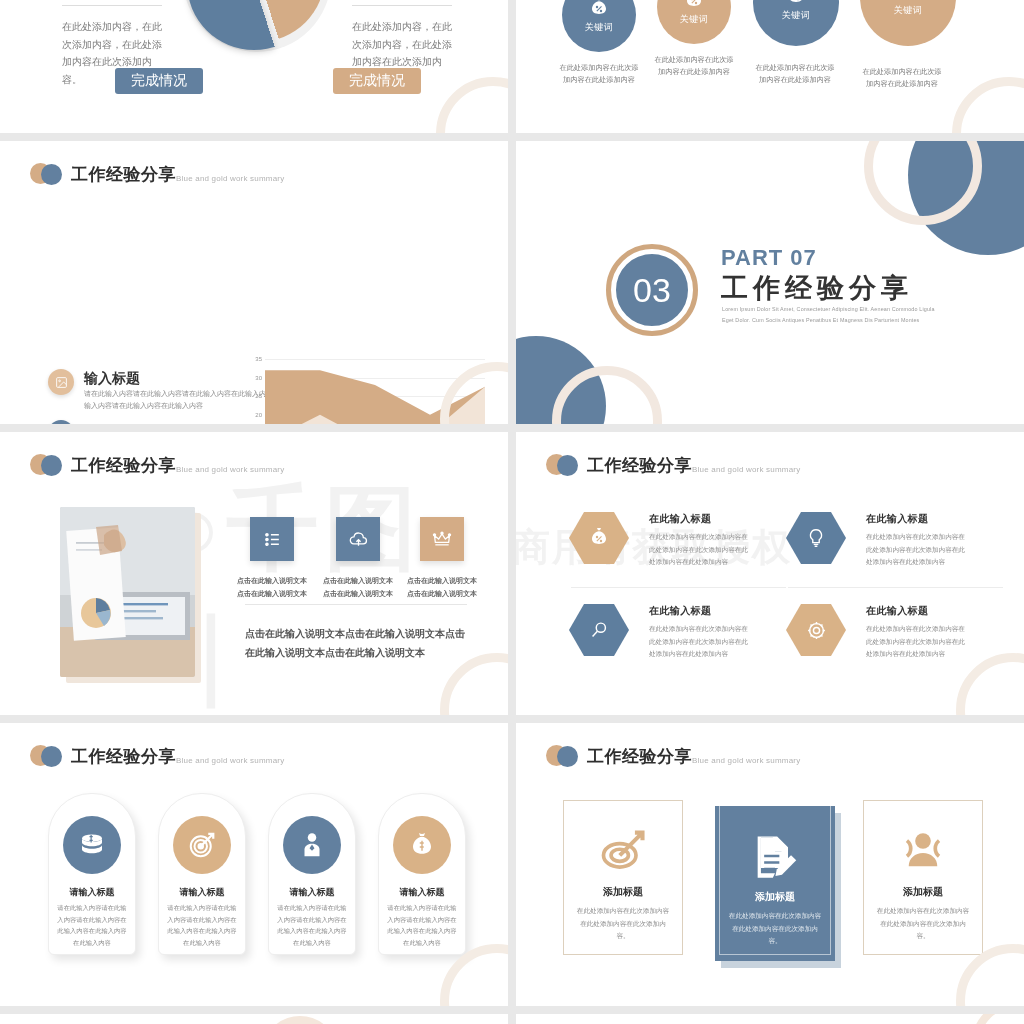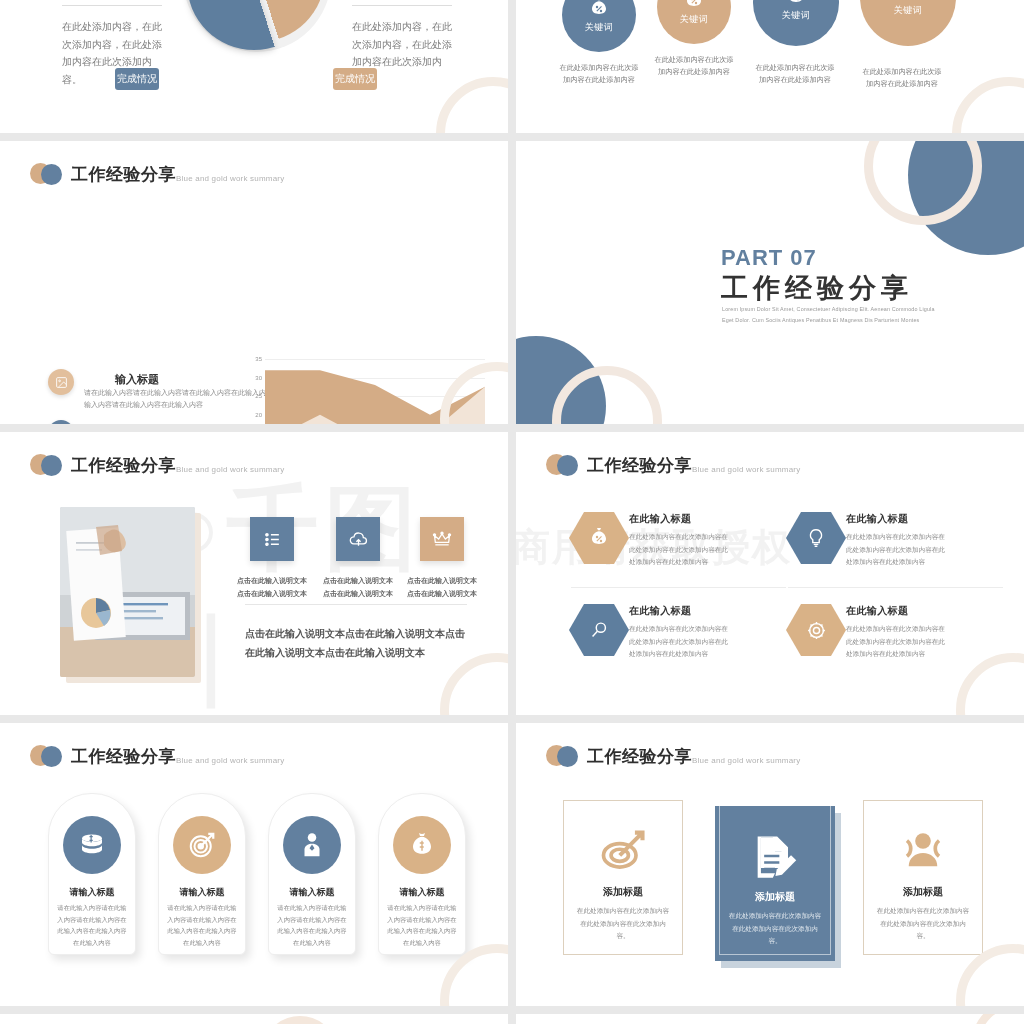--- a/index.html
+++ b/index.html
@@ -35,21 +35,21 @@
   .hdr .t-en{font-size:8px;color:#b3b3b3;letter-spacing:.2px;align-self:flex-end;padding-bottom:2px;}
 
   
   .s1{}
   .s1 .rule{position:absolute;height:1px;background:#ddd;top:5px;}
   .s1 .rule.l{left:62px;width:100px;}
   .s1 .rule.r{left:352px;width:100px;}
   .s1 .para{position:absolute;width:100px;font-size:10px;line-height:1.75;color:#7d7d7d;}
   .s1 .para.l{left:62px;top:18px;}
   .s1 .para.r{left:352px;top:18px;}
-  .s1 .tagbtn{position:absolute;top:68px;font-size:10px;color:#fff;padding:4px 2px;border-radius:3px;}
+  .s1 .tagbtn{position:absolute;top:68px;font-size:14px;color:#fff;padding:4px 16px;border-radius:3px;}
   .s1 .tagbtn.l{left:115px;background:#62809f;}
   .s1 .tagbtn.r{left:333px;background:#d4ac86;}
   .pie-wrap{position:absolute;left:183px;top:-96px;width:148px;height:148px;}
   .pie-ring{position:absolute;inset:0;border-radius:50%;background:#f1f1f1;}
   .pie-slice-gold{position:absolute;left:8px;top:4px;width:134px;height:134px;border-radius:50%;
     background:conic-gradient(from 0deg,#d4ac86 0deg 162deg,transparent 162deg 360deg);}
   .pie-slice-blue{position:absolute;left:4px;top:12px;width:134px;height:134px;border-radius:50%;
     background:conic-gradient(from 162deg,#5e7e9e 0deg 198deg,transparent 198deg 360deg);
     filter:drop-shadow(0 2px 3px rgba(0,0,0,.18));}
   .pie-pct{position:absolute;left:32px;top:108px;width:70px;text-align:center;color:#fff;font-size:20px;letter-spacing:.5px;}
@@ -64,21 +64,21 @@
   .kw .kwlbl{font-size:9px;color:#fff;letter-spacing:.5px;}
   .kw .kwdesc{margin-top:10px;font-size:7.2px;line-height:1.7;color:#777;text-align:center;}
 
   
   .feat{position:absolute;display:flex;align-items:flex-start;width:240px;}
   .feat .ico{width:26px;height:26px;border-radius:50%;flex:0 0 26px;display:flex;align-items:center;
     justify-content:center;box-shadow:0 2px 4px rgba(0,0,0,.13);}
   .feat .ico.gold{background:#e2bf9c;}
   .feat .ico.blue{background:#62809f;}
   .feat .txt{margin-left:10px;}
-  .feat .ft{font-size:11px;font-weight:bold;color:#333;margin-bottom:3px;margin-left:31px;}
+  .feat .ft{font-size:14px;font-weight:bold;color:#333;margin-bottom:3px;}
   .feat .fd{font-size:7px;line-height:1.75;color:#8a8a8a;width:205px;}
 
   .chart{position:absolute;left:265px;top:218px;width:220px;height:130px;}
   .chart .yl{position:absolute;right:100%;margin-right:3px;font-size:6px;color:#999;transform:translateY(-50%);}
   .chart .gl{position:absolute;left:0;right:0;height:1px;background:#eee;}
 
   
   .deco{position:absolute;border-radius:50%;}
   .p3-num{position:absolute;left:90px;top:103px;width:92px;height:92px;border-radius:50%;
     border:5px solid #cfa77f;box-sizing:border-box;display:flex;align-items:center;justify-content:center;}
@@ -99,21 +99,21 @@
   .s5-div{position:absolute;left:245px;top:172px;width:222px;height:1px;background:#e6e6e6;}
   .s5-foot{position:absolute;left:245px;top:192px;width:225px;font-size:10px;line-height:1.9;color:#555;font-weight:bold;}
 
   
   .hexitem{position:absolute;display:flex;align-items:flex-start;}
   .hex{width:60px;height:52px;flex:0 0 60px;display:flex;align-items:center;justify-content:center;
     clip-path:polygon(25% 0%,75% 0%,100% 50%,75% 100%,25% 100%,0% 50%);
     filter:drop-shadow(0 3px 4px rgba(0,0,0,.14));}
   .hex.blue{background:#5e7e9e;}
   .hex.gold{background:#d9b287;}
-  .hexitem .htx{margin-left:0;width:100px;}
+  .hexitem .htx{margin-left:20px;width:100px;}
   .hexitem .ht{font-size:10px;font-weight:bold;color:#333;margin-bottom:5px;letter-spacing:.4px;}
   .hexitem .hd{font-size:6.6px;line-height:1.9;color:#8a8a8a;}
   .s6-div{position:absolute;left:55px;top:155px;width:215px;height:1px;background:#ececec;}
   .s6-div2{position:absolute;left:272px;top:155px;width:215px;height:1px;background:#ececec;}
   .wm{position:absolute;color:#f2f2f2;font-weight:bold;pointer-events:none;user-select:none;}
 
   
   .arch{position:absolute;width:86px;height:160px;background:#fff;border:1px solid #eee;
     border-radius:43px 43px 6px 6px;box-shadow:4px 5px 9px rgba(0,0,0,.10);}
   .arch .cc{position:absolute;left:50%;transform:translateX(-50%);top:22px;width:58px;height:58px;border-radius:50%;
@@ -264,20 +264,23 @@
     </div>
     <div class="deco" style="right:-46px;bottom:-52px;width:96px;height:96px;border:9px solid #f4ece4;"></div>
   </div>
 
   <div class="slide s4">
     <div class="deco" style="right:-44px;top:-46px;width:160px;height:160px;background:#62809f;"></div>
     <div class="deco" style="right:42px;top:-34px;width:100px;height:100px;border:9px solid #f2e8e0;"></div>
     <div class="deco" style="left:-50px;bottom:-52px;width:140px;height:140px;background:#62809f;"></div>
     <div class="deco" style="left:36px;bottom:-52px;width:92px;height:92px;border:9px solid #f2e8e0;"></div>
 
+    <div class="p3-num">
+      <div class="inner">03</div>
+    </div>
     <div class="p3-en">PART 07</div>
     <div class="p3-cn">工作经验分享</div>
     <div class="p3-sub">Lorem Ipsum Dolor Sit Amet, Consectetuer Adipiscing Elit. Aenean Commodo Ligula Eget Dolor. Cum Sociis Antiques Penatibus Et Magness Dis Parturient Montes</div>
   </div>
 
   <div class="slide s5">
     <div class="hdr">
       <span class="dots">
           <i class="gold"></i>
           <i class="blue"></i>

